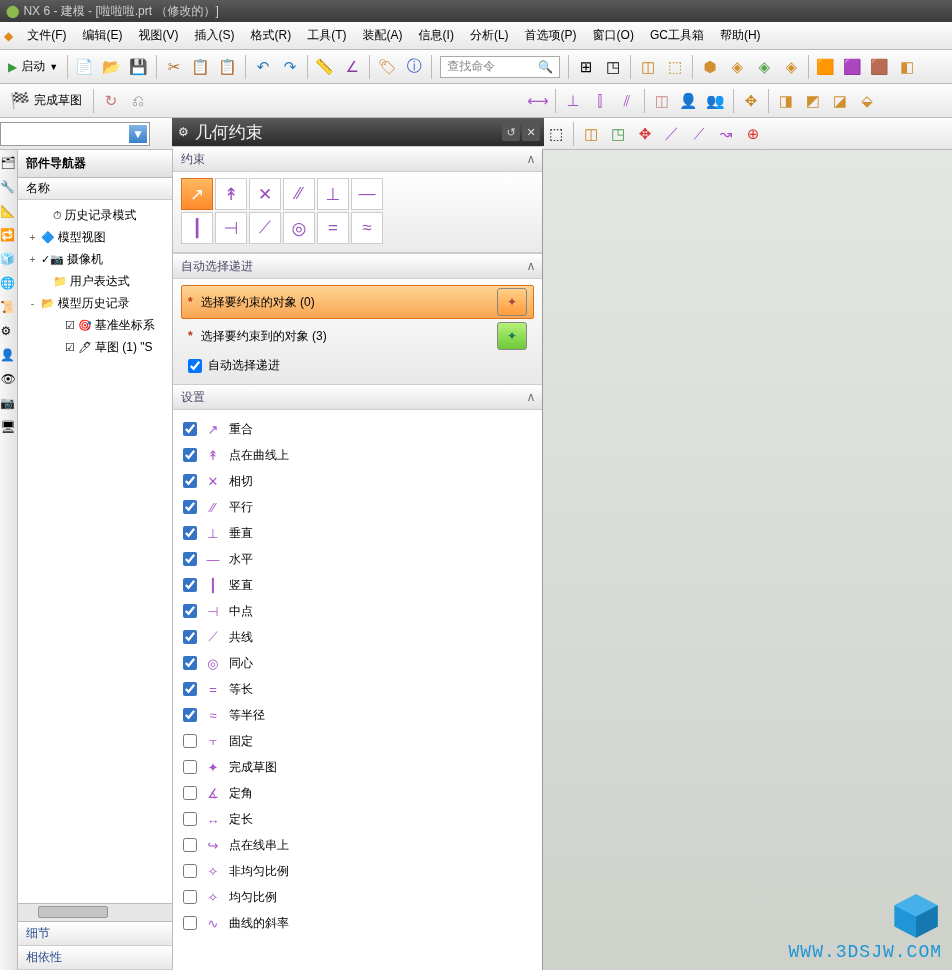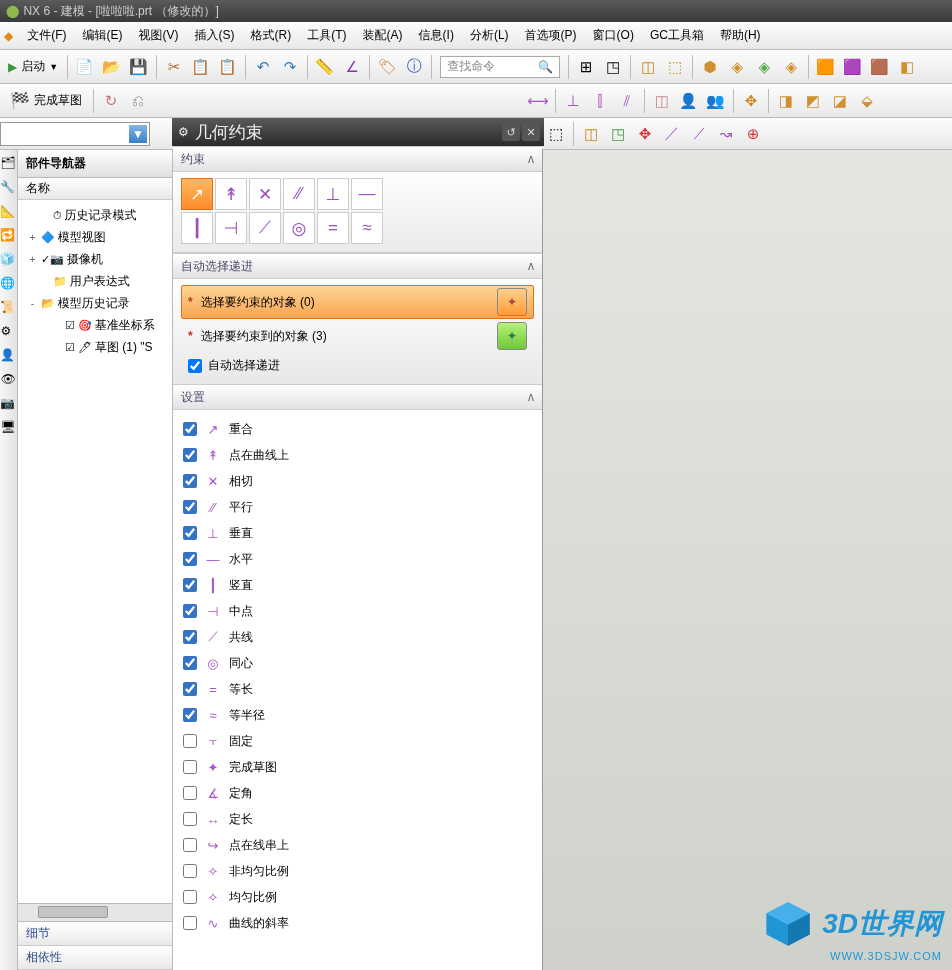--- a/index.html
+++ b/index.html
@@ -53,21 +53,21 @@
 .settings-body { background: #fff; padding: 6px 10px; overflow-y: auto; flex: 1; }
 .settings-body .lbl { padding: 4px 0 6px 0; }
 .clist .item { display: flex; align-items: center; gap: 8px; height: 26px; }
 .clist .item input { width: 14px; height: 14px; accent-color: #3573c6; }
 .clist .cic { width: 16px; display: inline-flex; justify-content: center; font-size: 13px; color: #a855c7; }
 .canvas { flex: 1; position: relative; background: linear-gradient(#e4e6e2,#cfd2cb); }
 .watermark { position: absolute; right: 10px; bottom: 8px; text-align: right; }
 .watermark .logo { display: flex; align-items: center; gap: 8px; justify-content: flex-end; }
 .watermark .cube { width: 52px; height: 52px; display:inline-block; }
 .watermark .txt { font-size: 28px; font-weight: bold; color: #2196d6; font-style: italic; }
-.watermark .url { font-size: 11px; color: #2196d6; letter-spacing: 1px; }
+.watermark .url { font-size: 18px; color: #2196d6; letter-spacing: 1px; font-family: Liberation Mono, monospace; }
 svg { display: block; }
 </style>
 </head>
 <body>
 
 <div class="titlebar">
   <span style="color:#8fb84f;margin-right:4px;">⬤</span>
   <span class="title">NX 6 - 建模 - [啦啦啦.prt （修改的）]</span>
 </div>
 
@@ -412,18 +412,17 @@
 
   <div class="canvas">
 
     <div class="watermark">
       <div class="logo">
         <svg class="cube" viewBox="0 0 60 60">
           <polygon points="30,5 55,18 55,42 30,55 5,42 5,18" fill="#2196d6"></polygon>
           <polygon points="30,5 55,18 30,31 5,18" fill="#45b0ea"></polygon>
           <polygon points="30,31 55,18 55,42 30,55" fill="#1678b0"></polygon>
         </svg>
-        <span class="txt">3D世界网</span>
       </div>
       <div class="url">WWW.3DSJW.COM</div>
     </div>
   </div>
 </div>
 
 </body></html>

